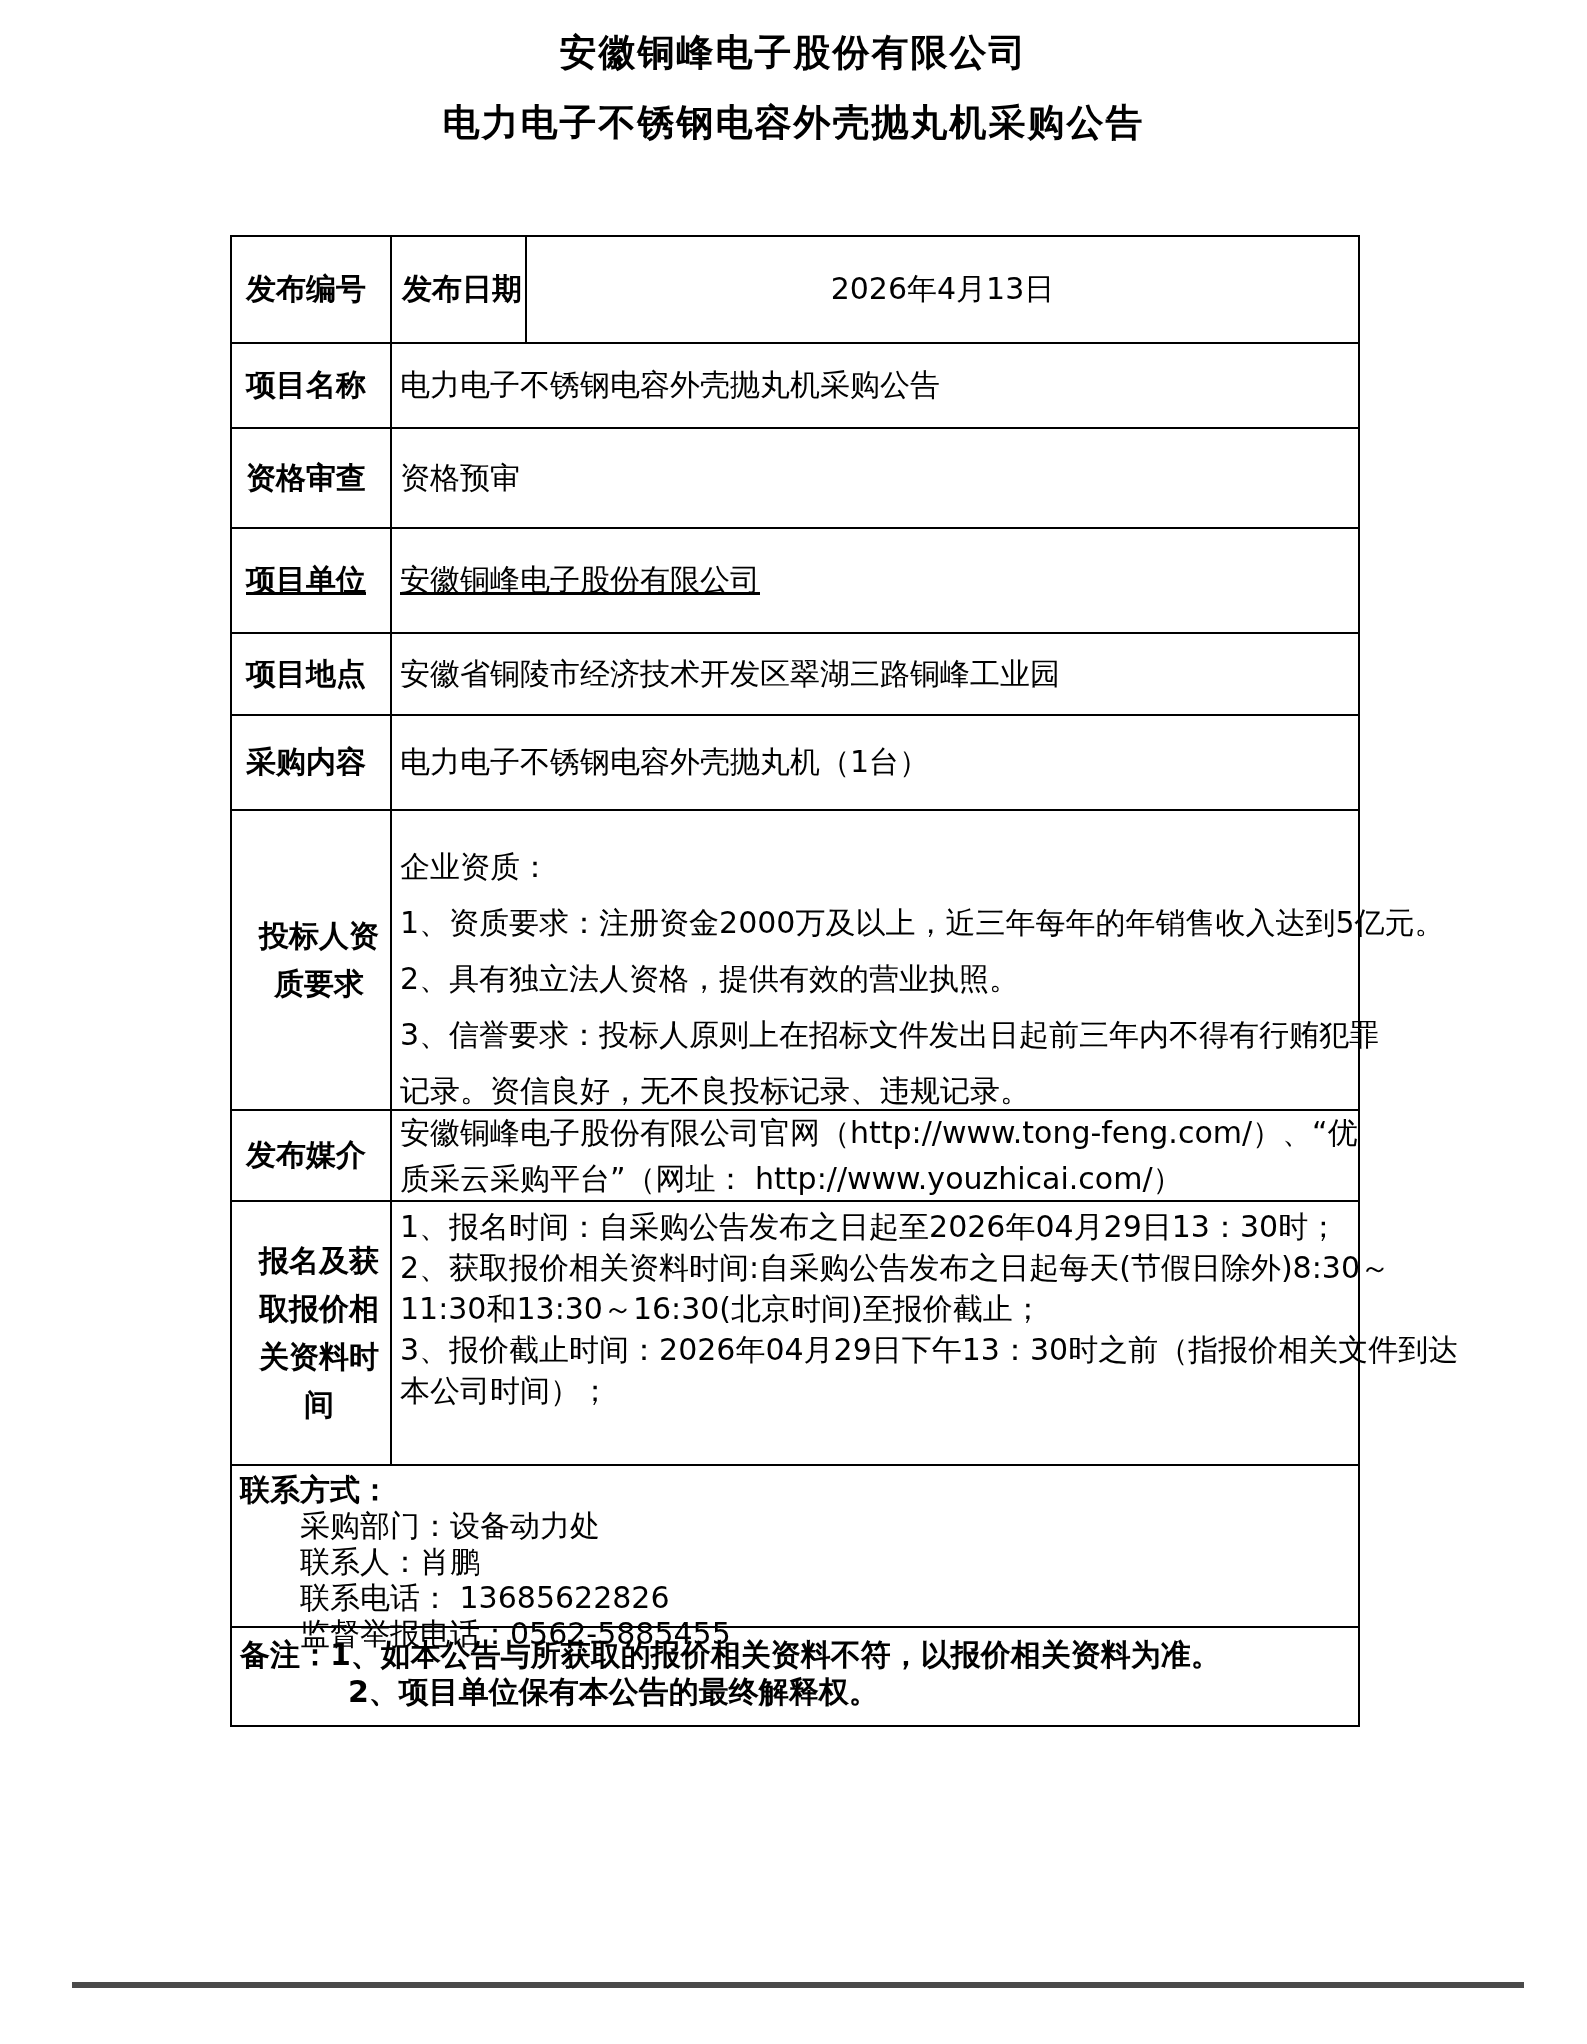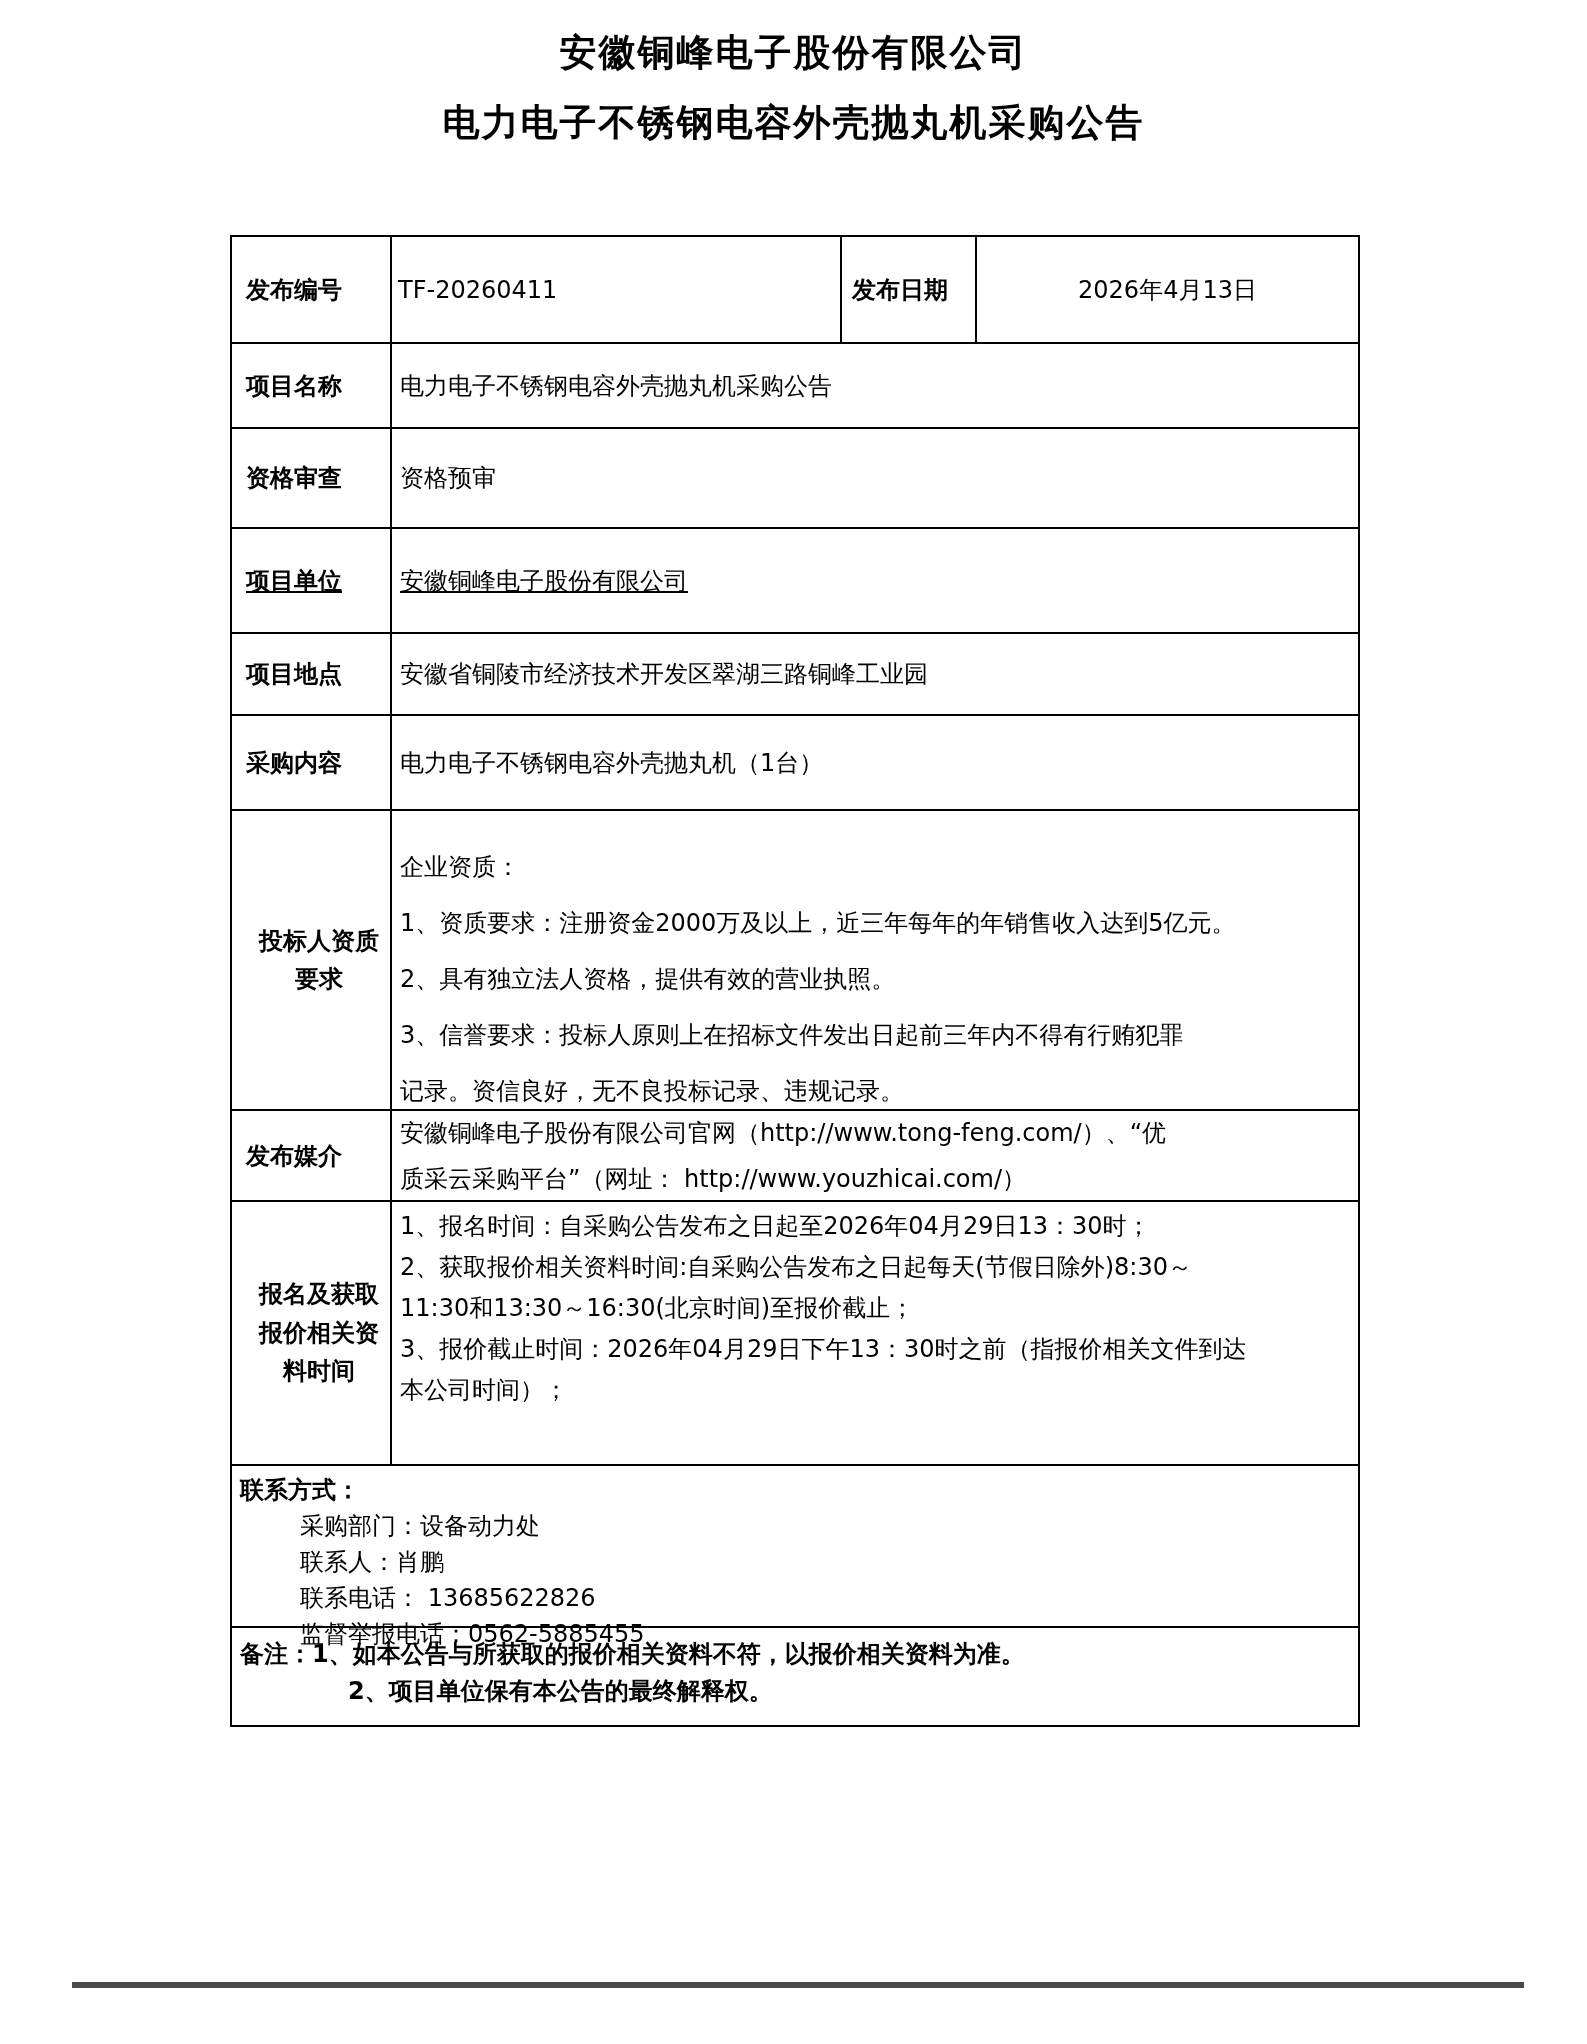--- a/index.html
+++ b/index.html
@@ -16,21 +16,21 @@
     text-align:center; font-size:37px; font-weight:bold; letter-spacing:2px;
   }
   .doc-subtitle {
     position:absolute; top:98px; left:0; width:100%;
     text-align:center; font-size:37px; font-weight:bold; letter-spacing:2px;
   }
   .tbl {
     position:absolute; left:230px; top:235px; width:1130px;
     border:2px solid #000;
     box-sizing:border-box;
-    font-size:24px;
+    font-size:30px;
   }
   .tr { display:flex; border-bottom:2px solid #000; box-sizing:border-box; }
   .tr:last-child { border-bottom:none; }
   .cell { box-sizing:border-box; }
   .label-cell {
     width:160px; flex:0 0 160px;
     border-right:2px solid #000;
     display:flex; align-items:center;
     font-weight:bold;
     padding-left:14px;
@@ -84,21 +84,20 @@
 
 <div class="page">
 
   <div class="doc-title">安徽铜峰电子股份有限公司</div>
   <div class="doc-subtitle">电力电子不锈钢电容外壳抛丸机采购公告</div>
 
   <div class="tbl">
 
     <div class="tr r1">
       <div class="cell label-cell">发布编号</div>
-      <div class="cell c-val1">TF-20260411</div>
       <div class="cell c-lab2">发布日期</div>
       <div class="cell c-val2">2026年4月13日</div>
     </div>
 
     <div class="tr r2">
       <div class="cell label-cell">项目名称</div>
       <div class="cell content-cell">
         <div class="line">电力电子不锈钢电容外壳抛丸机采购公告</div>
       </div>
     </div>

